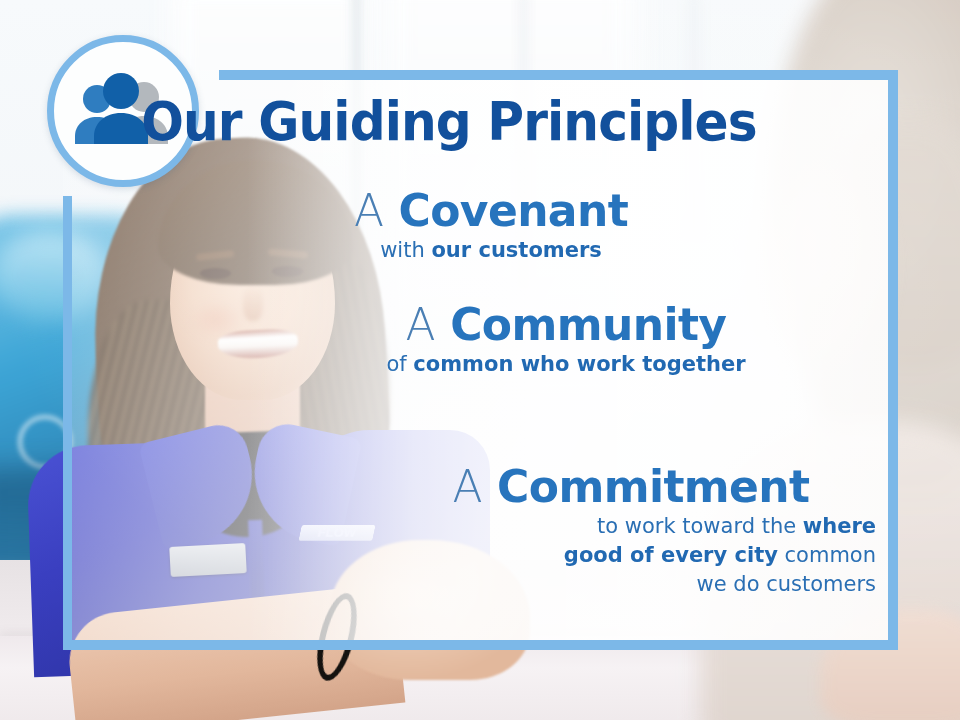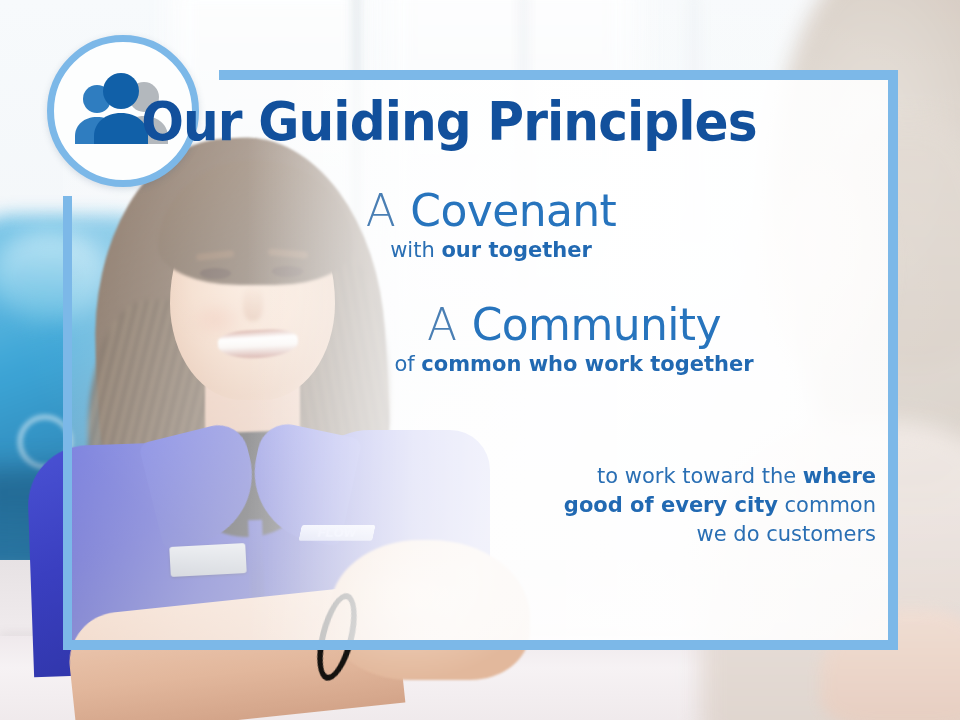--- a/index.html
+++ b/index.html
@@ -248,29 +248,29 @@
     transform:scaleX(.93);transform-origin:50% 50%;
     white-space:nowrap;
   }
 
   .block{position:absolute;color:#2d74bc;}
   .head{
     font-family:"DejaVu Sans","Liberation Sans",sans-serif;
     font-size:44px;line-height:50px;white-space:nowrap;
   }
   .head .art{font-weight:300;color:#4a7fb4;letter-spacing:.5px;}
-  .head .word{font-weight:400;color:#2774bd;letter-spacing:-.6px;}
+  .head .word{font-weight:700;color:#2774bd;letter-spacing:-.6px;}
   .sub{
     font-family:"DejaVu Sans","Liberation Sans",sans-serif;
     font-size:21px;line-height:29px;color:#2a6fb4;font-weight:400;
   }
   .sub b{font-weight:700;color:#2169b2;}
 
   .b1{left:296px;top:186px;width:390px;text-align:center;}
-  .b2{left:336px;top:300px;width:476px;text-align:center;}
+  .b2{left:328px;top:300px;width:476px;text-align:center;}
   .b3{left:386px;top:462px;width:490px;text-align:right;}
   .b3 .head{text-align:center;}
   .b2 .sub{text-align:center;}
   .b1 .sub{text-align:center;}
 </style>
 </head>
 <body>
 
 <div class="stage">
 
@@ -350,35 +350,39 @@
   </div>
 
   <div class="title">Our Guiding Principles</div>
 
   <div class="block b1">
     <div class="head">
       <span class="art">A</span>
       <span class="word">Covenant</span>
     </div>
     <div class="sub">
-      <span>with </span><b>our together</b>
+      <span>with </span><b>our customers</b>
     </div>
   </div>
 
   <div class="block b2">
     <div class="head">
       <span class="art">A</span>
       <span class="word">Community</span>
     </div>
     <div class="sub">
       <span>of </span><b>common who work together</b><br>
     </div>
   </div>
 
   <div class="block b3">
+    <div class="head">
+      <span class="art">A</span>
+      <span class="word">Commitment</span>
+    </div>
     <div class="sub">
       <span>to work toward the </span><b>where</b><br>
       <b>good of every city</b><span> common</span><br>
       <span>we do customers</span>
     </div>
   </div>
 
 </div>
 
 </body></html>

